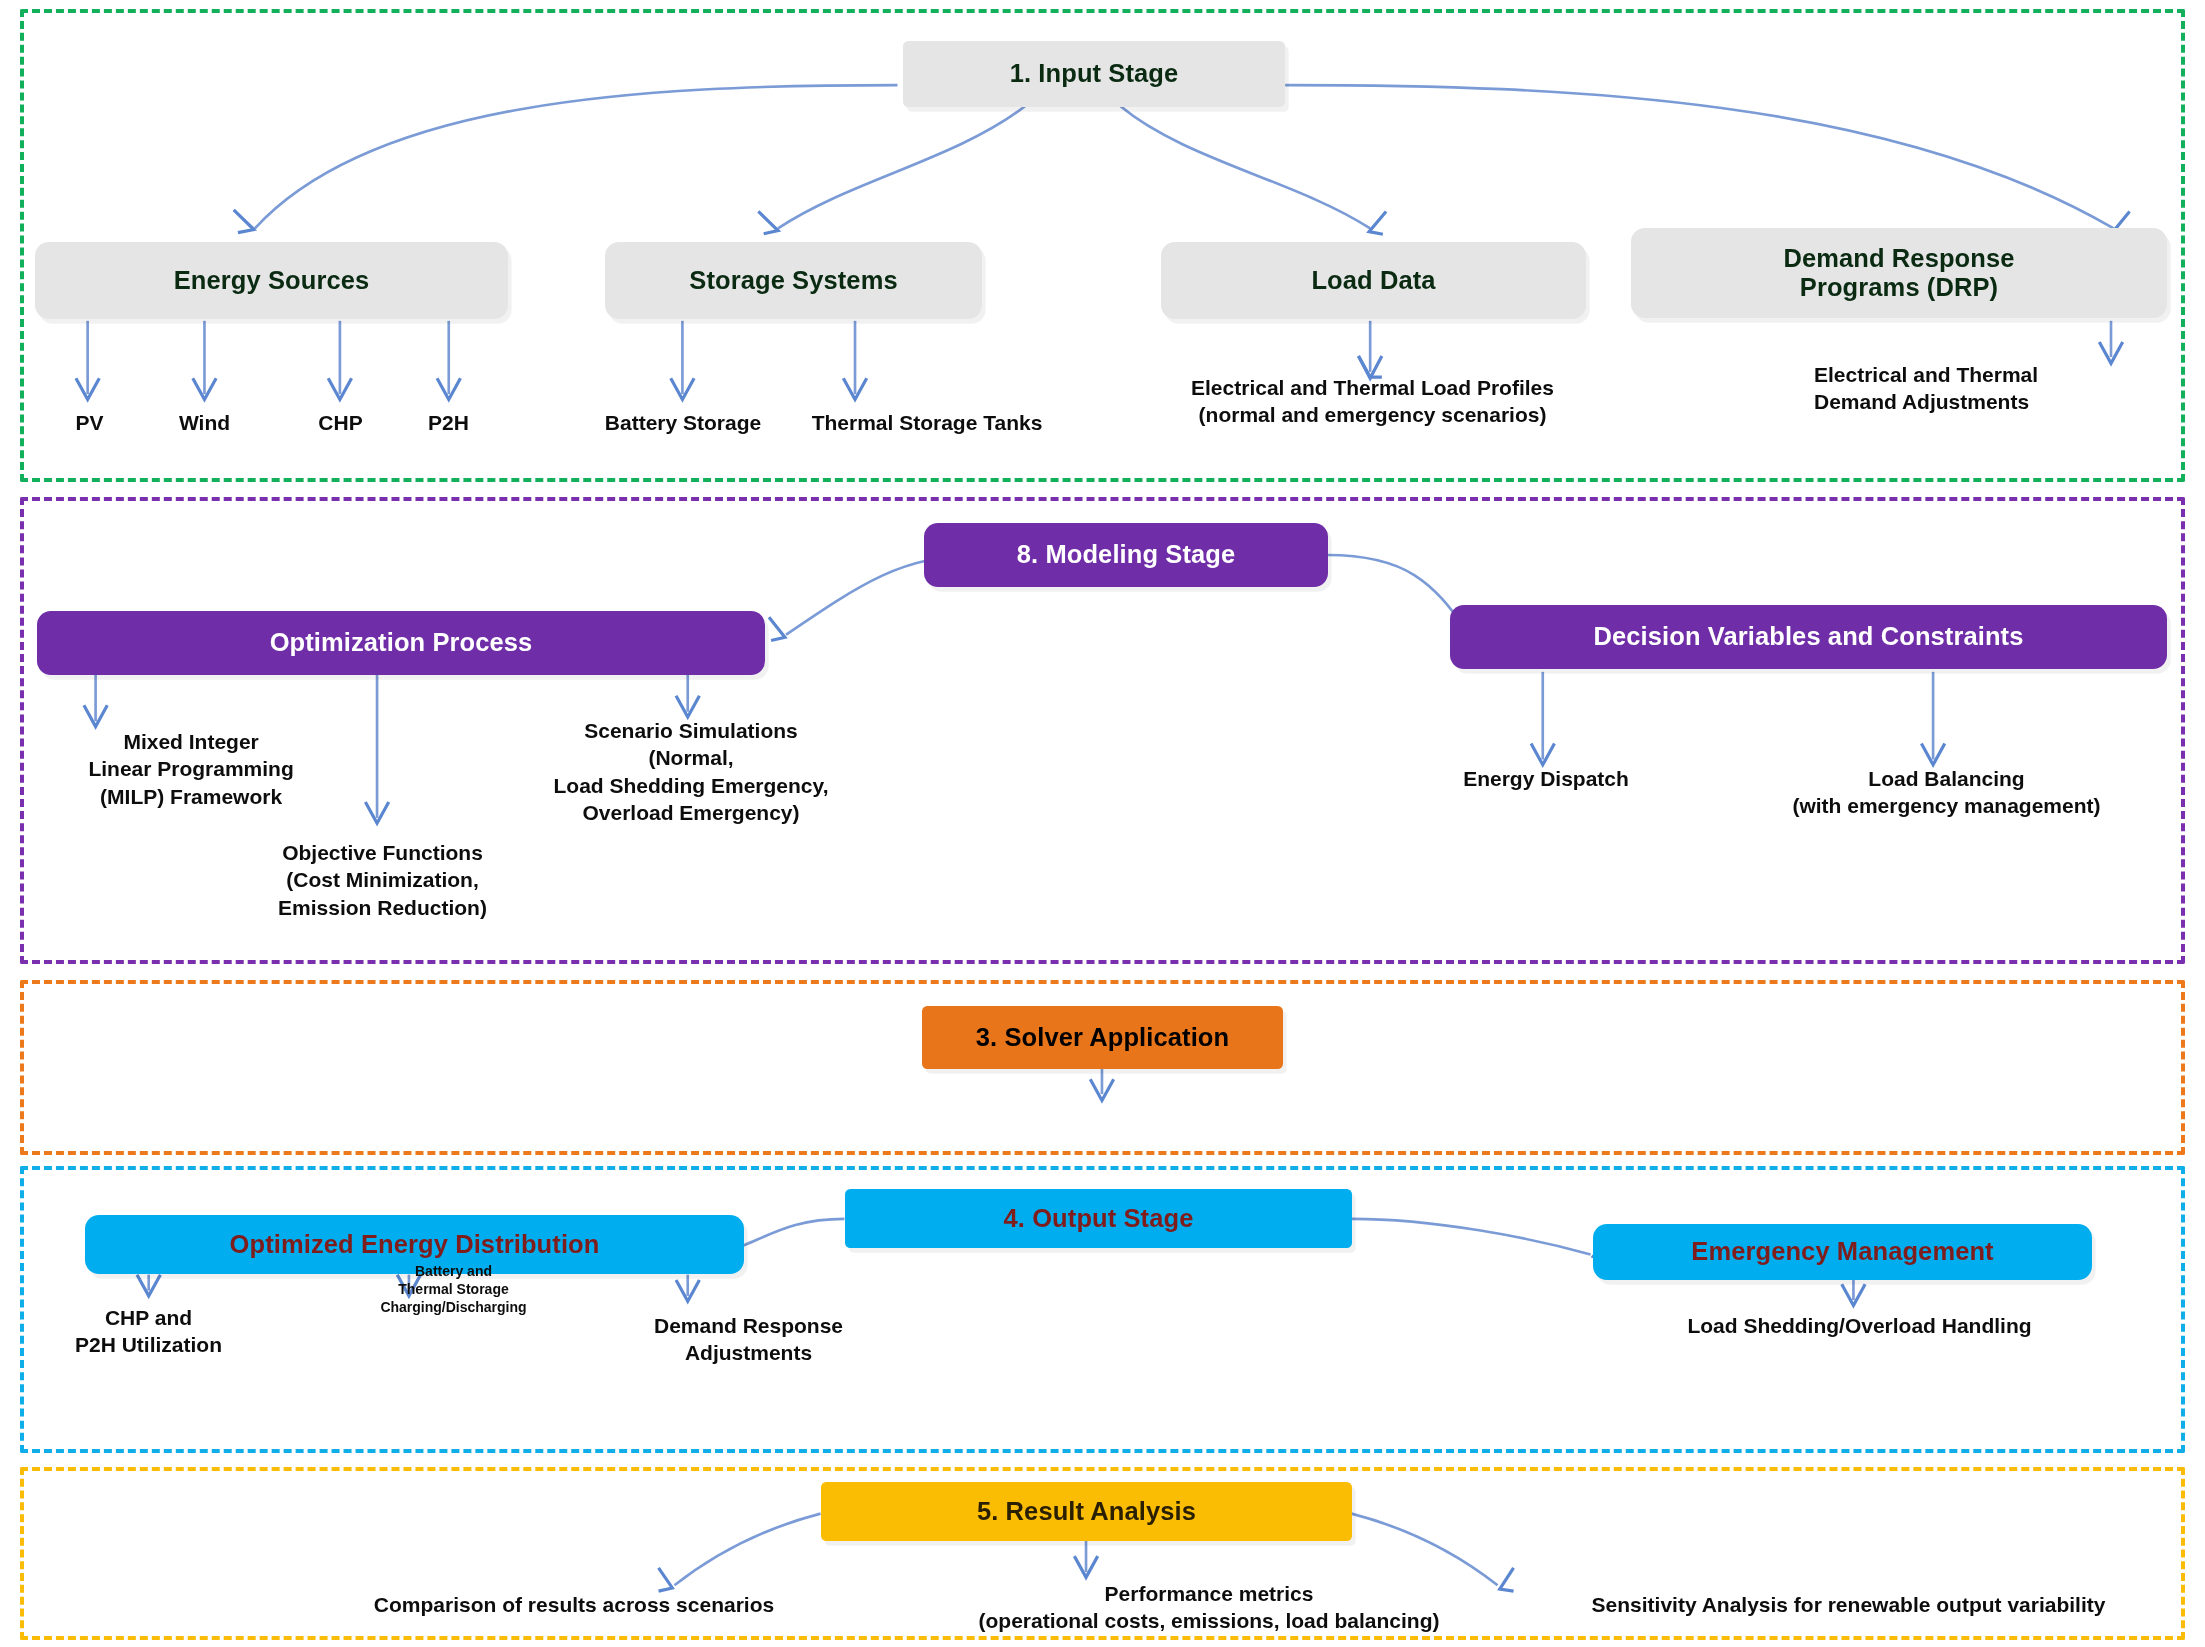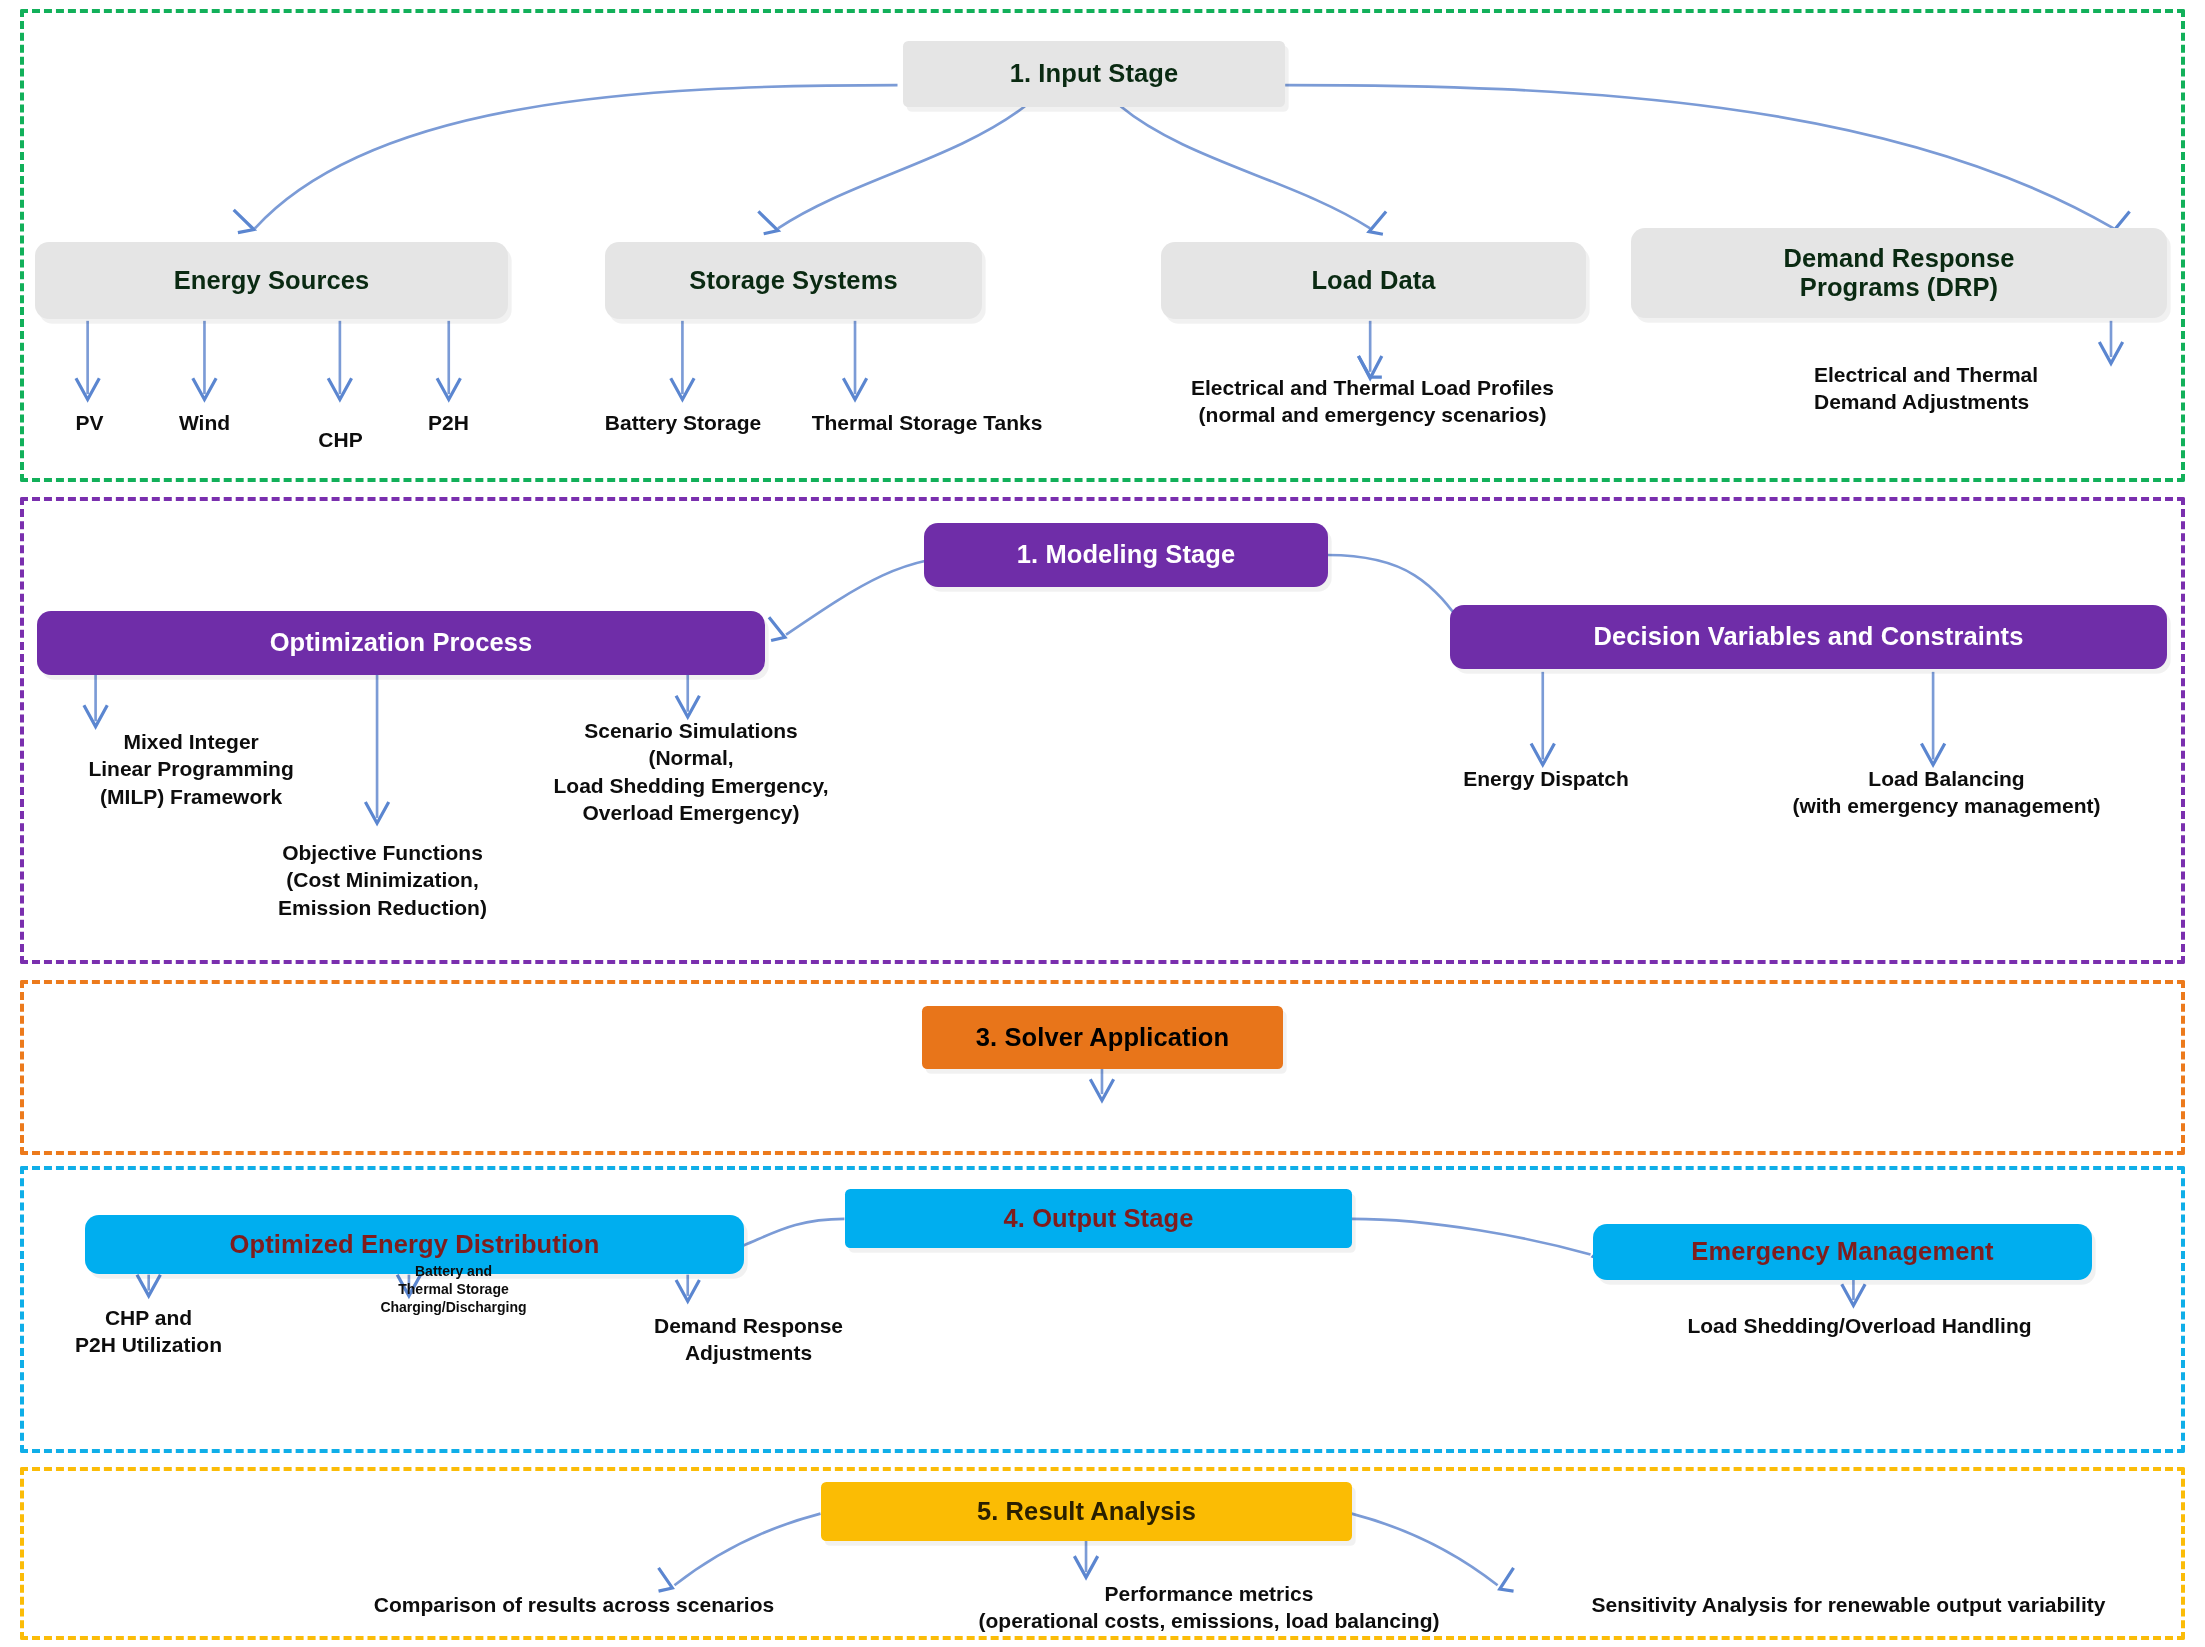--- a/index.html
+++ b/index.html
@@ -159,33 +159,33 @@
     <span>Load Data</span>
   </div>
 
   <div class="node n-green" style="left:1631px;top:228px;width:536px;height:90px;font-size:25.5px;white-space:pre-line;">
     <span>Demand Response
 Programs (DRP)</span>
   </div>
 
   <div class="cap" style="left:35px;top:409px;width:109px;font-size:21px;"><span>PV</span></div>
   <div class="cap" style="left:146px;top:409px;width:117px;font-size:21px;"><span>Wind</span></div>
-  <div class="cap" style="left:282px;top:409px;width:117px;font-size:21px;margin-top:17px;"><span>CHP</span></div>
+  <div class="cap" style="left:282px;top:409px;width:117px;font-size:21px;"><span>CHP</span></div>
   <div class="cap" style="left:390px;top:409px;width:117px;font-size:21px;"><span>P2H</span></div>
 
   <div class="cap" style="left:542px;top:409px;width:282px;font-size:21px;"><span>Battery Storage</span></div>
   <div class="cap" style="left:720px;top:409px;width:414px;font-size:21px;"><span>Thermal Storage Tanks</span></div>
 
   <div class="cap" style="left:1107px;top:374px;width:531px;font-size:21px;"><span>Electrical and Thermal Load Profiles
 (normal and emergency scenarios)</span></div>
   <div class="cap" style="left:1814px;top:361px;width:595px;font-size:21px;text-align:left;"><span>Electrical and Thermal
 Demand Adjustments</span></div>
 
   <div class="node n-purple" style="left:924px;top:523px;width:404px;height:64px;font-size:25.5px;">
-    <span>1. Modeling Stage</span>
+    <span>8. Modeling Stage</span>
   </div>
 
   <div class="node n-purple" style="left:37px;top:611px;width:728px;height:64px;font-size:25.5px;">
     <span>Optimization Process</span>
   </div>
 
   <div class="node n-purple" style="left:1450px;top:605px;width:717px;height:64px;font-size:25.5px;">
     <span>Decision Variables and Constraints</span>
   </div>
 

